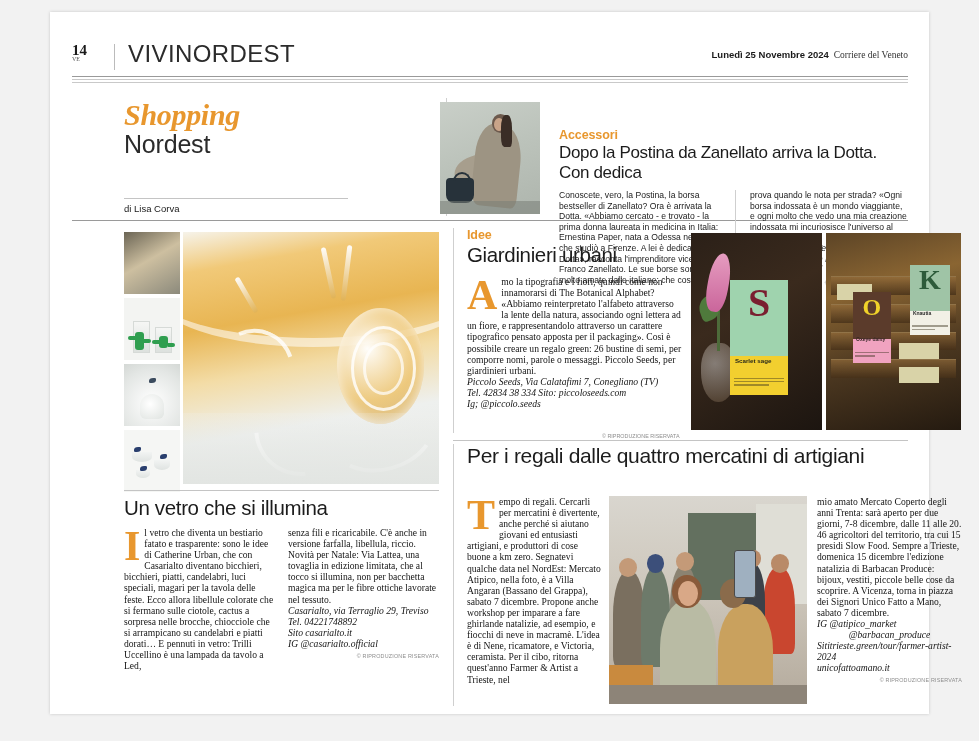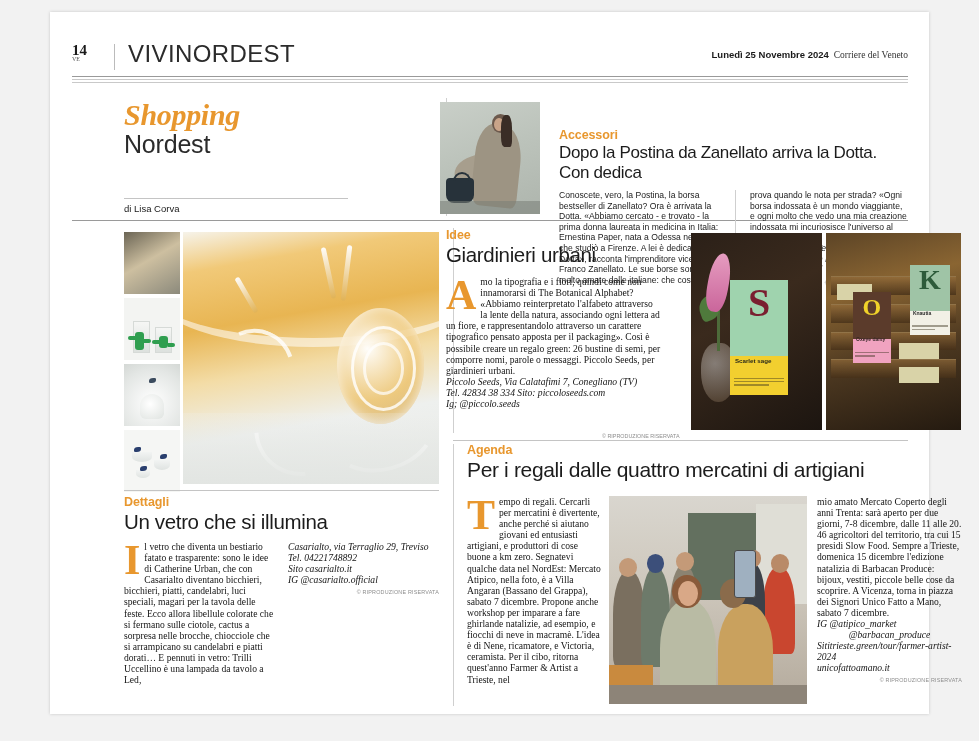--- a/index.html
+++ b/index.html
@@ -219,21 +219,21 @@
     <div class="bowl" style="left:8px;top:22px;"></div>
     <div class="bowl" style="left:30px;top:30px;width:16px;"></div>
     <div class="bowl" style="left:12px;top:40px;width:14px;height:8px;"></div>
     <div class="bird" style="left:10px;top:17px;"></div>
     <div class="bird" style="left:36px;top:24px;"></div>
     <div class="bird" style="left:16px;top:36px;"></div>
   </div>
 
   <div class="vrule" style="left:403px;top:216px;height:205px;"></div>
 
-  <div style="position:absolute;left:396px;top:216px;width:215px;">
+  <div style="position:absolute;left:417px;top:216px;width:215px;">
     <div class="kicker">Idee</div>
     <div class="headline big" style="margin-top:1px;">Giardinieri urbani</div>
     <div class="body-serif" style="margin-top:10px;">
       <span class="cap">A</span><span>mo la tipografia e i fiori, quindi come non innamorarsi di The Botanical Alphabet? «Abbiamo reinterpretato l'alfabeto attraverso la lente della natura, associando ogni lettera ad un fiore, e rappresentandolo attraverso un carattere tipografico pensato apposta per il packaging». Così è possibile creare un regalo green: 26 bustine di semi, per comporre nomi, parole o messaggi. Piccolo Seeds, per giardinieri urbani.</span>
     </div>
     <div class="body-serif" style="font-style:italic;">Piccolo Seeds, Via Calatafimi 7, Conegliano (TV)</div>
     <div class="body-serif" style="font-style:italic;">Tel. 42834 38 334 Sito: piccoloseeds.com</div>
     <div class="body-serif" style="font-style:italic;">Ig; @piccolo.seeds</div>
   </div>
 
@@ -287,21 +287,20 @@
           </div>
       </div>
     </div>
   </div>
 
   <div class="repro-abs" style="left:552px;top:421px;">© RIPRODUZIONE RISERVATA</div>
 
   <div class="hrule" style="left:403px;top:428px;width:455px;background:#c4c4c4;"></div>
 
   <div style="position:absolute;left:417px;top:431px;width:441px;">
-    <div class="kicker">Agenda</div>
     <div class="headline big" style="margin-top:1px;font-size:21px;">Per i regali dalle quattro mercatini di artigiani</div>
   </div>
 
   <div class="photo ph-crowd" style="left:559px;top:484px;width:198px;height:208px;">
     <div class="inner">
       <div class="wall"></div>
       <div class="wall2"></div>
       <div class="person" style="left:2%;top:36%;width:16%;height:46%;background:#7a6f5f;"></div>
       <div class="headc" style="left:5%;top:30%;width:9%;height:9%;background:#c49a78;"></div>
       <div class="person" style="left:16%;top:34%;width:15%;height:48%;background:#6d7a6a;"></div>
@@ -335,29 +334,29 @@
     <div class="body-serif" style="font-style:italic;text-align:center;">@barbacan_produce</div>
     <div class="body-serif" style="font-style:italic;">Sititrieste.green/tour/farmer-artist-2024</div>
     <div class="body-serif" style="font-style:italic;">unicofattoamano.it</div>
     <div class="repro" style="text-align:right;margin-top:3px;">© RIPRODUZIONE RISERVATA</div>
   </div>
 
   <div class="hrule" style="left:74px;top:478px;width:315px;background:#c4c4c4;"></div>
   <div class="vrule" style="left:403px;top:432px;height:262px;"></div>
 
   <div style="position:absolute;left:74px;top:483px;width:315px;">
-    <div class="kicker">Dettagli</div>
     <div class="headline big" style="margin-top:1px;">Un vetro che si illumina</div>
     <div style="display:flex;gap:14px;margin-top:8px;">
       <div style="width:150px;">
         <div class="body-serif">
           <span class="cap">I</span><span>l vetro che diventa un bestiario fatato e trasparente: sono le idee di Catherine Urban, che con Casarialto diventano bicchieri, bicchieri, piatti, candelabri, luci speciali, magari per la tavola delle feste. Ecco allora libellule colorate che si fermano sulle ciotole, cactus a sorpresa nelle brocche, chiocciole che si arrampicano su candelabri e piatti dorati… E pennuti in vetro: Trilli Uccellino è una lampada da tavolo a Led,</span>
         </div>
       </div>
       <div style="width:151px;">
+        <div class="body-serif">senza fili e ricaricabile. C'è anche in versione farfalla, libellula, riccio. Novità per Natale: Via Lattea, una tovaglia in edizione limitata, che al tocco si illumina, non per bacchetta magica ma per le fibre ottiche lavorate nel tessuto.</div>
         <div class="body-serif" style="font-style:italic;">Casarialto, via Terraglio 29, Treviso</div>
         <div class="body-serif" style="font-style:italic;">Tel. 04221748892</div>
         <div class="body-serif" style="font-style:italic;">Sito casarialto.it</div>
         <div class="body-serif" style="font-style:italic;">IG @casarialto.official</div>
         <div class="repro" style="text-align:right;margin-top:4px;">© RIPRODUZIONE RISERVATA</div>
       </div>
     </div>
   </div>
 
 </div>

